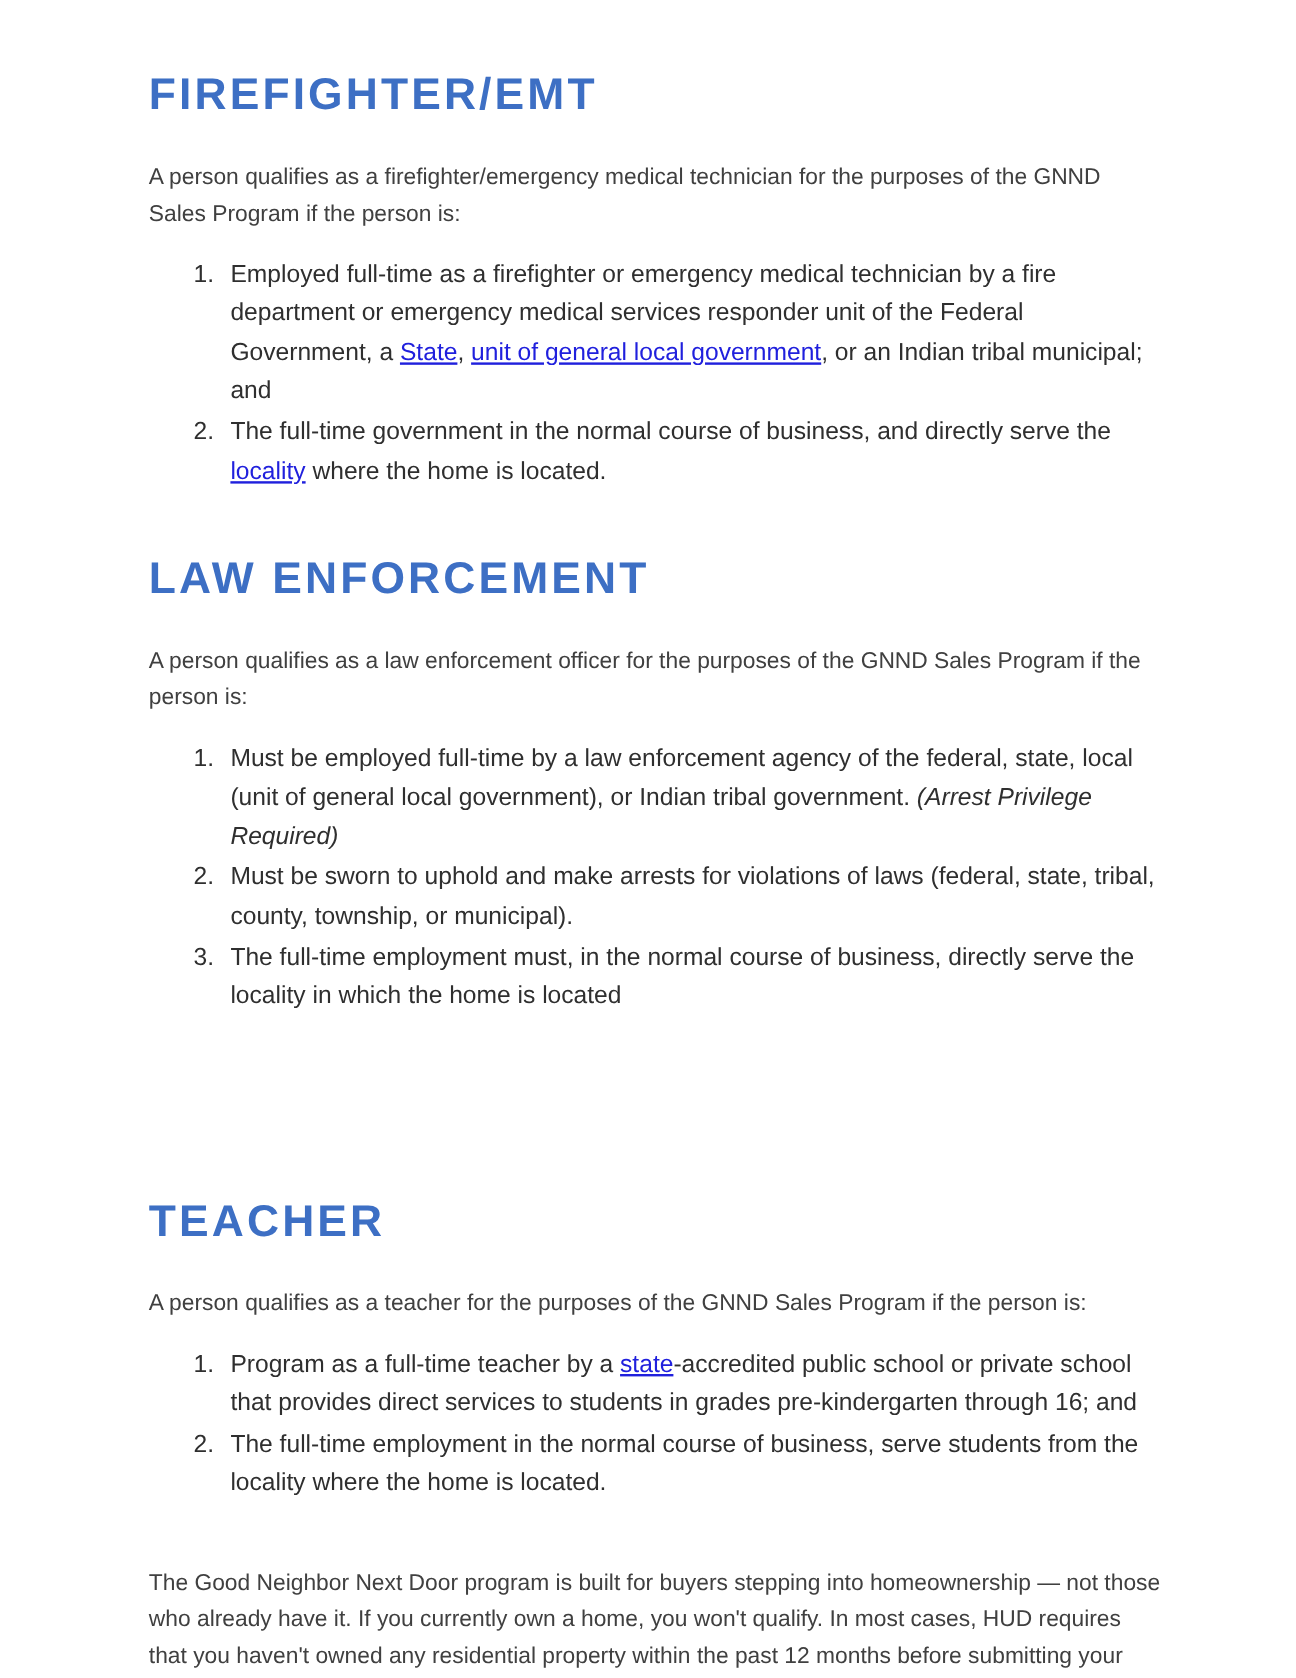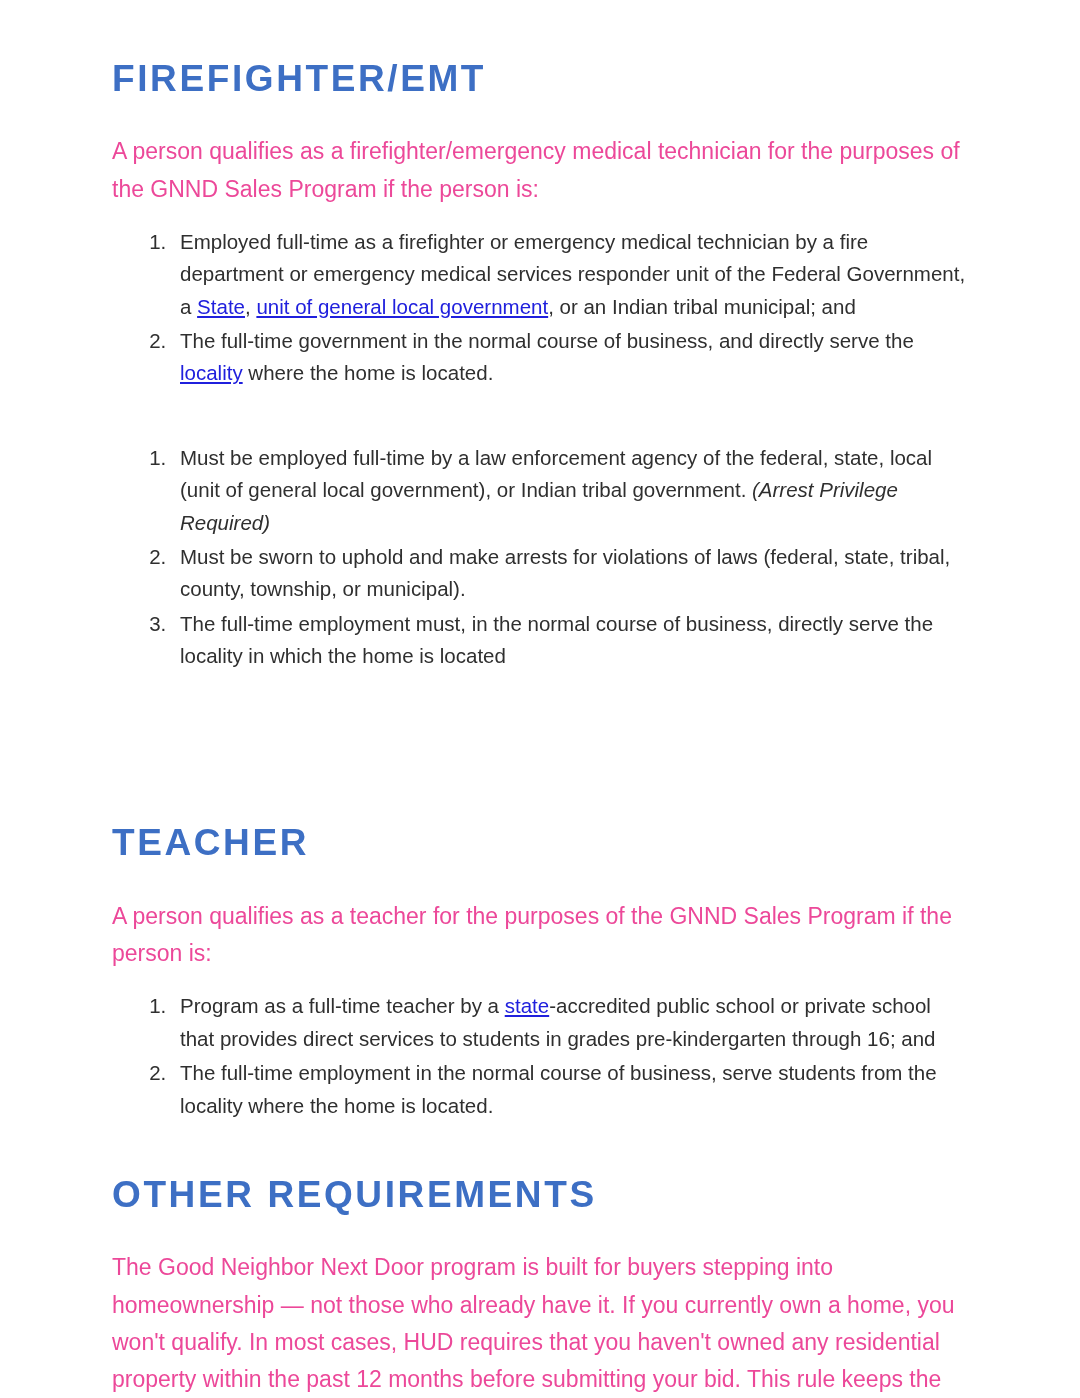--- a/index.html
+++ b/index.html
@@ -34,30 +34,31 @@
     letter-spacing: 2.6px;
     margin: 0 0 34px 0;
     text-transform: uppercase;
   }
   .section + .section h2.section-heading {
     margin-top: 0;
   }
 
   .section {
     margin-bottom: 0;
+    margin-left: 12px;
   }
   .section.firefighter   { margin-bottom: 52px; }
   .section.law           { margin-bottom: 150px; }
   .section.teacher       { margin-bottom: 52px; }
   .section.other         { margin-bottom: 0; }
 
   p.body-text {
-    font-size: 23px;
+    font-size: 19px;
     line-height: 1.62;
-    color: #ec4899;
+    color: #404040;
     margin: 0 0 18px 0;
     font-weight: 400;
   }
 
   ol.req-list {
     margin: 0;
     padding: 0 0 0 60px;
     list-style-position: outside;
   }
   ol.req-list > li {
@@ -99,21 +100,23 @@
       <p class="body-text">A person qualifies as a firefighter/emergency medical technician for the purposes of the GNND Sales Program if the person is:</p>
 
       <ol class="req-list">
         <li><span>Employed full-time as a firefighter or emergency medical technician by a fire department or emergency medical services responder unit of the Federal Government, a </span><a class="inline-link" href="#">State</a><span>, </span><a class="inline-link" href="#">unit of general local government</a><span>, or an Indian tribal municipal; and</span></li>
 
         <li><span>The full-time government in the normal course of business, and directly serve the </span><a class="inline-link" href="#">locality</a><span> where the home is located.</span></li>
       </ol>
     </section>
 
     <section class="section law">
+      <h2 class="section-heading">LAW ENFORCEMENT</h2>
 
+      <p class="body-text">A person qualifies as a law enforcement officer for the purposes of the GNND Sales Program if the person is:</p>
 
       <ol class="req-list">
         <li><span>Must be employed full-time by a law enforcement agency of the federal, state, local (unit of general local government), or Indian tribal government. </span><em class="italic-note">(Arrest Privilege Required)</em></li>
 
         <li>Must be sworn to uphold and make arrests for violations of laws (federal, state, tribal, county, township, or municipal).</li>
 
         <li>The full-time employment must, in the normal course of business, directly serve the locality in which the home is located</li>
       </ol>
     </section>
 
@@ -123,19 +126,18 @@
       <p class="body-text">A person qualifies as a teacher for the purposes of the GNND Sales Program if the person is:</p>
 
       <ol class="req-list">
         <li><span>Program as a full-time teacher by a </span><a class="inline-link" href="#">state</a><span>-accredited public school or private school that provides direct services to students in grades pre-kindergarten through 16; and</span></li>
 
         <li>The full-time employment in the normal course of business, serve students from the locality where the home is located.</li>
       </ol>
     </section>
 
     <section class="section other">
-      <h2 class="section-heading">OTHER REQUIREMENTS</h2>
 
       <p class="body-text final-paragraph"><span>The </span><strong class="bold-term">Good Neighbor Next Door</strong><span> program is built for buyers stepping into homeownership — not those who already have it. If you currently own a home, you won't qualify. In most cases, HUD requires that you haven't owned any residential property within the past 12 months before submitting your bid. This rule keeps the program focused on helping new or returning buyers build roots in the communities they serve, rather than offering a discount to those already established in the market. It's about opening the door for fresh starts and long-term neighborhood investment.</span></p>
     </section>
 
   </div>
 </div>
 
 </body></html>

